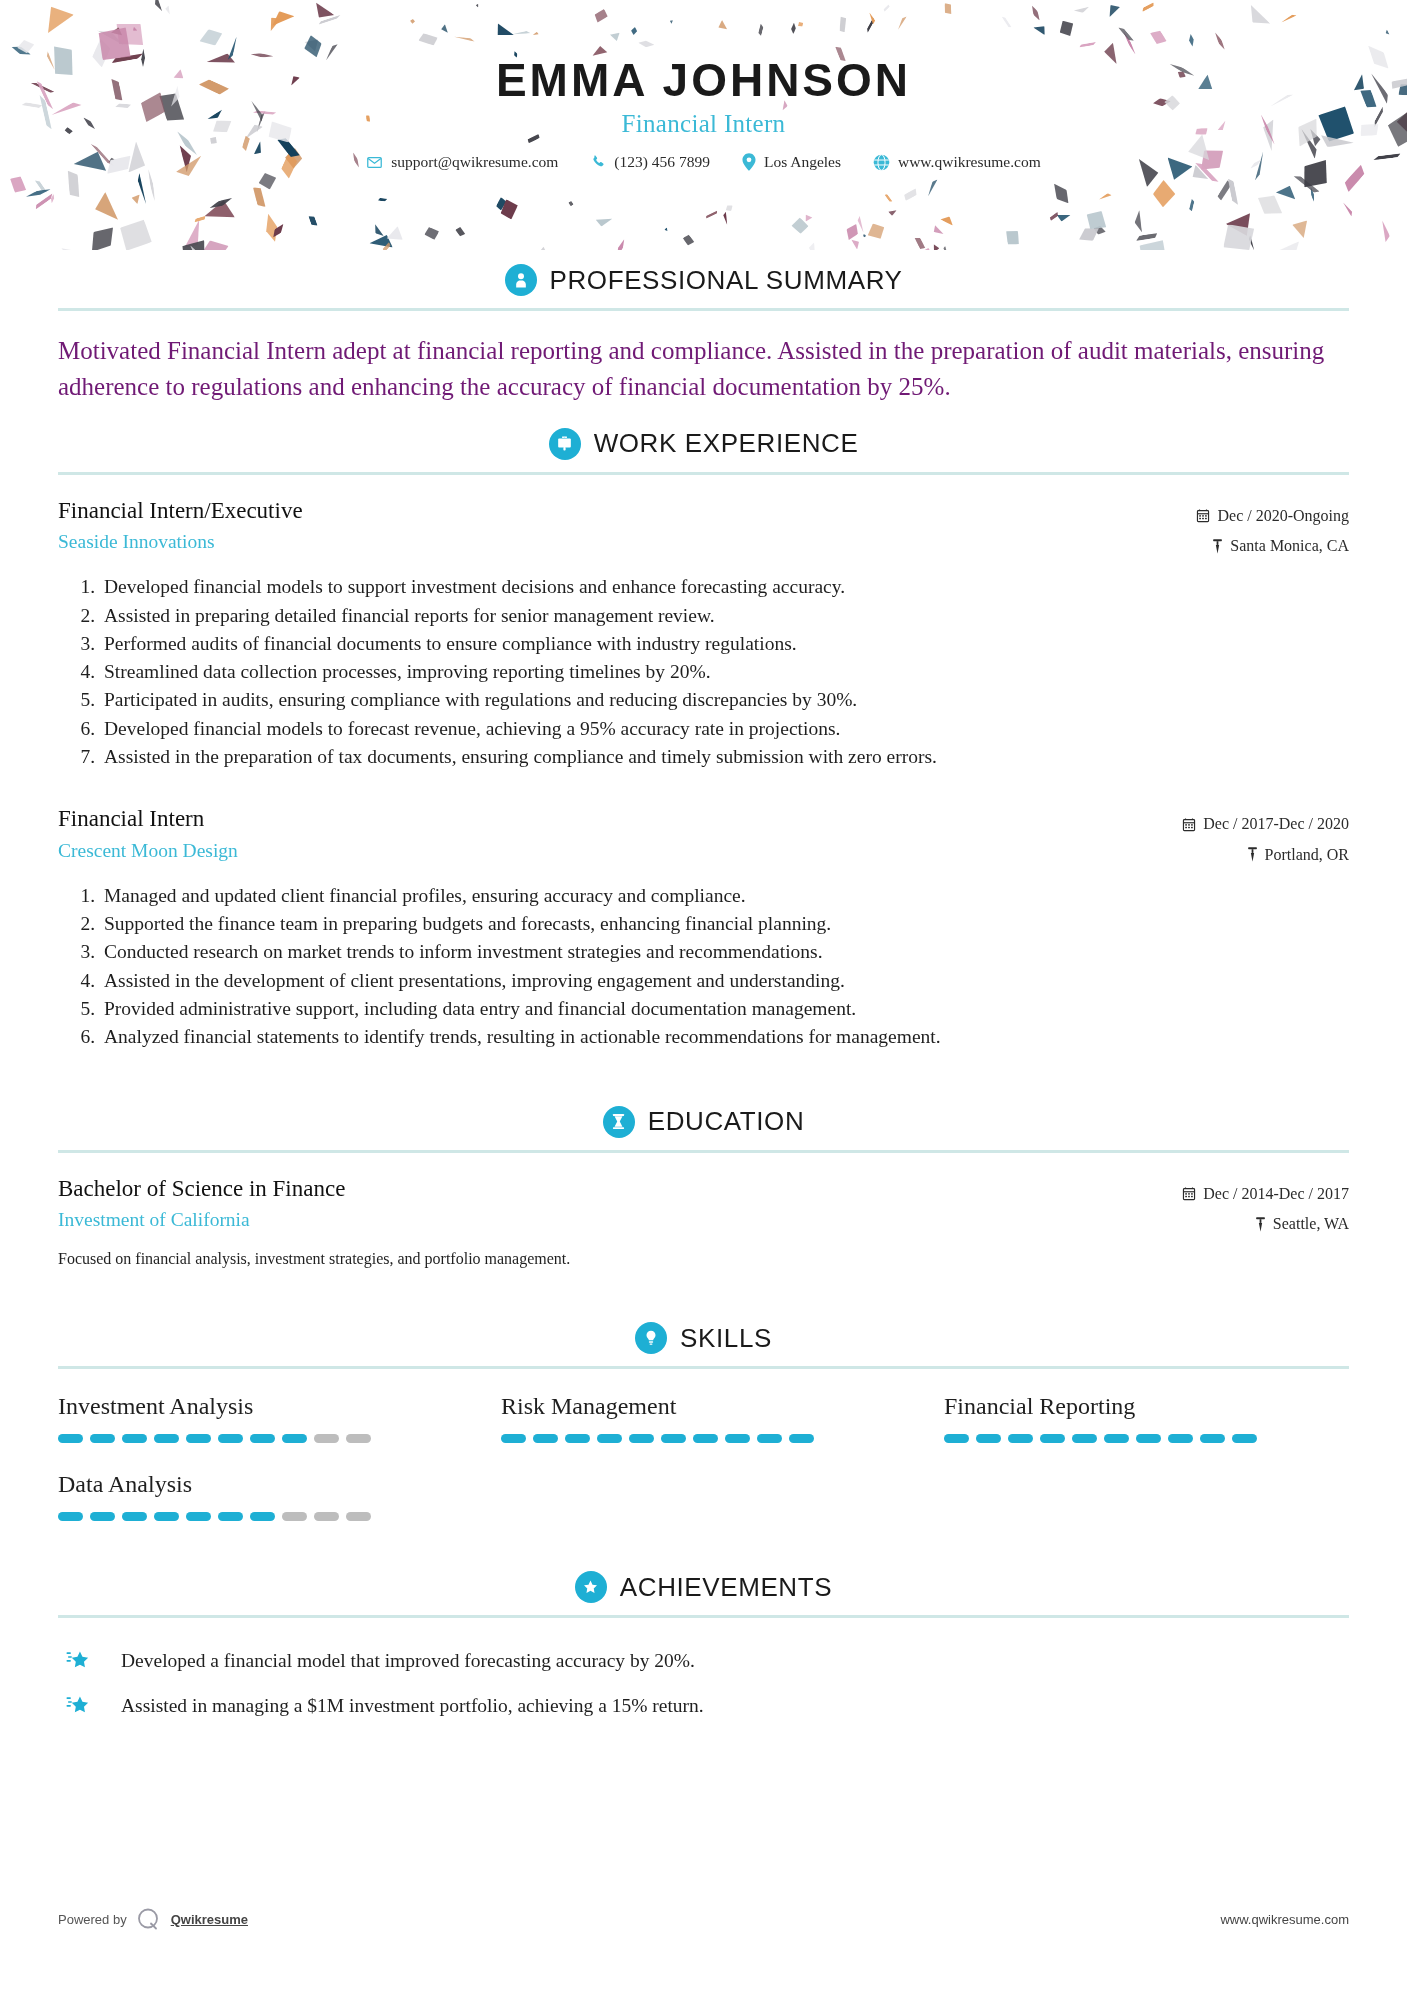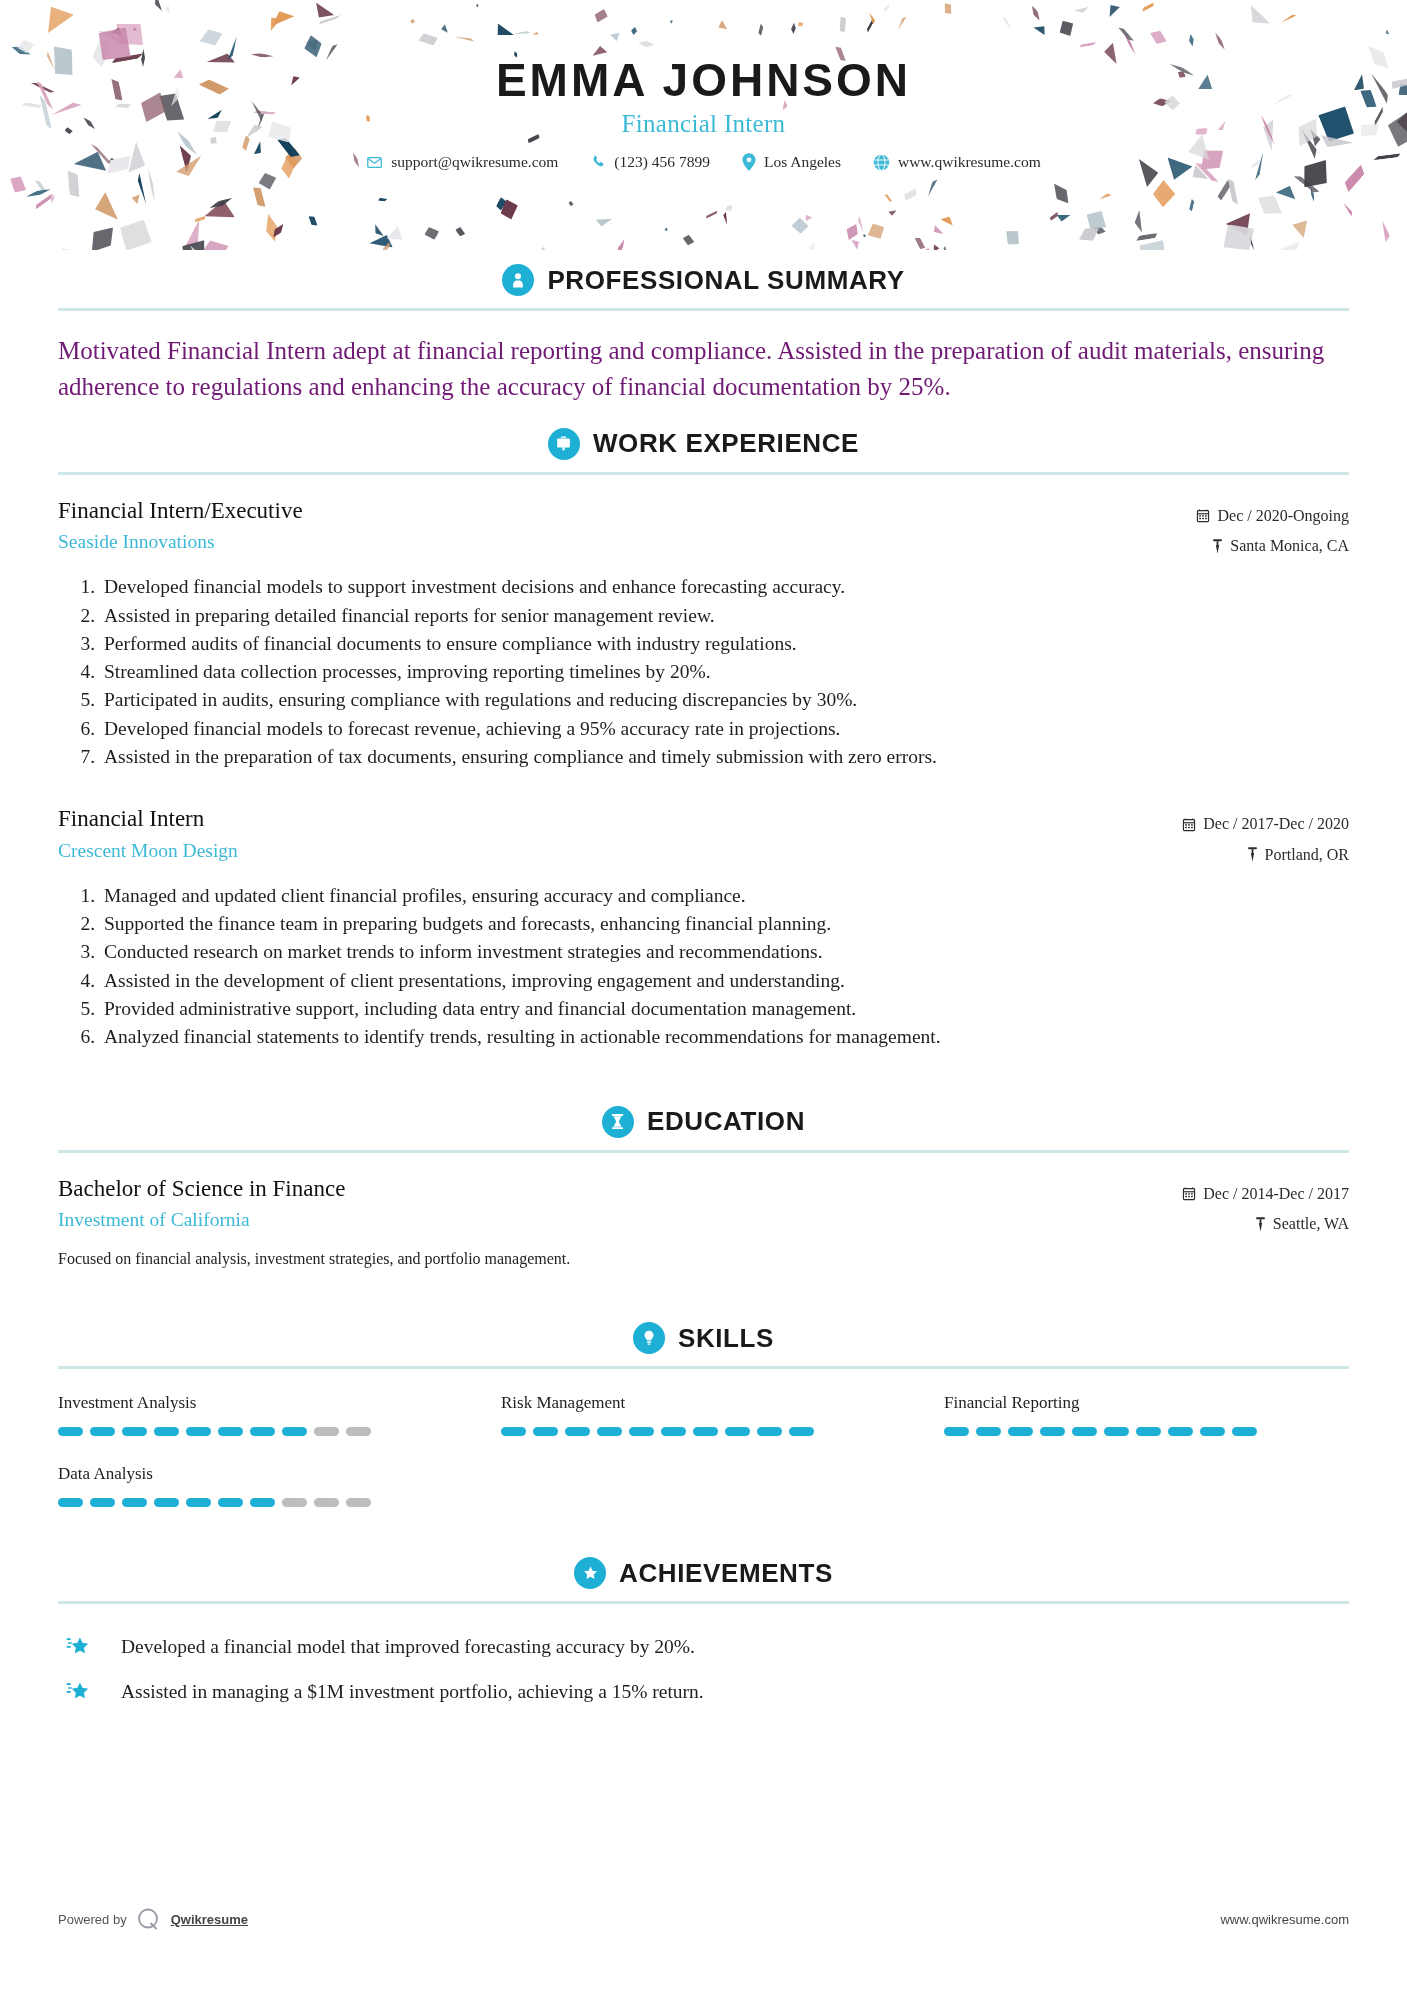--- a/index.html
+++ b/index.html
@@ -87,21 +87,21 @@
     border-radius: 50%;
     background: #1eafd4;
     display: inline-flex;
     align-items: center;
     justify-content: center;
     flex: 0 0 auto;
   }
   .sec-badge svg { display: block; }
   .sec-title {
     font-family: "Liberation Sans", sans-serif;
-    font-weight: 700;
+    font-weight: 400;
     font-size: 26px;
     letter-spacing: .6px;
     color: #1a1a1a;
   }
   .sec-rule {
     height: 3px;
     background: #cfe7e6;
     width: 100%;
     margin-bottom: 6px;
   }
@@ -165,21 +165,21 @@
 
   
   .skills-grid {
     display: grid;
     grid-template-columns: repeat(3, 1fr);
     column-gap: 38px;
     row-gap: 6px;
     padding-top: 18px;
   }
   .skill-name {
-    font-size: 17px;
+    font-size: 24px;
     color: #1f1f1f;
     margin-bottom: 14px;
   }
   .skill-bar { display: flex; gap: 7px; margin-bottom: 22px; }
   .dash {
     width: 25px; height: 9px;
     border-radius: 5px;
     background: #bdbdbd;
   }
   .dash.on { background: #1eafd4; }

